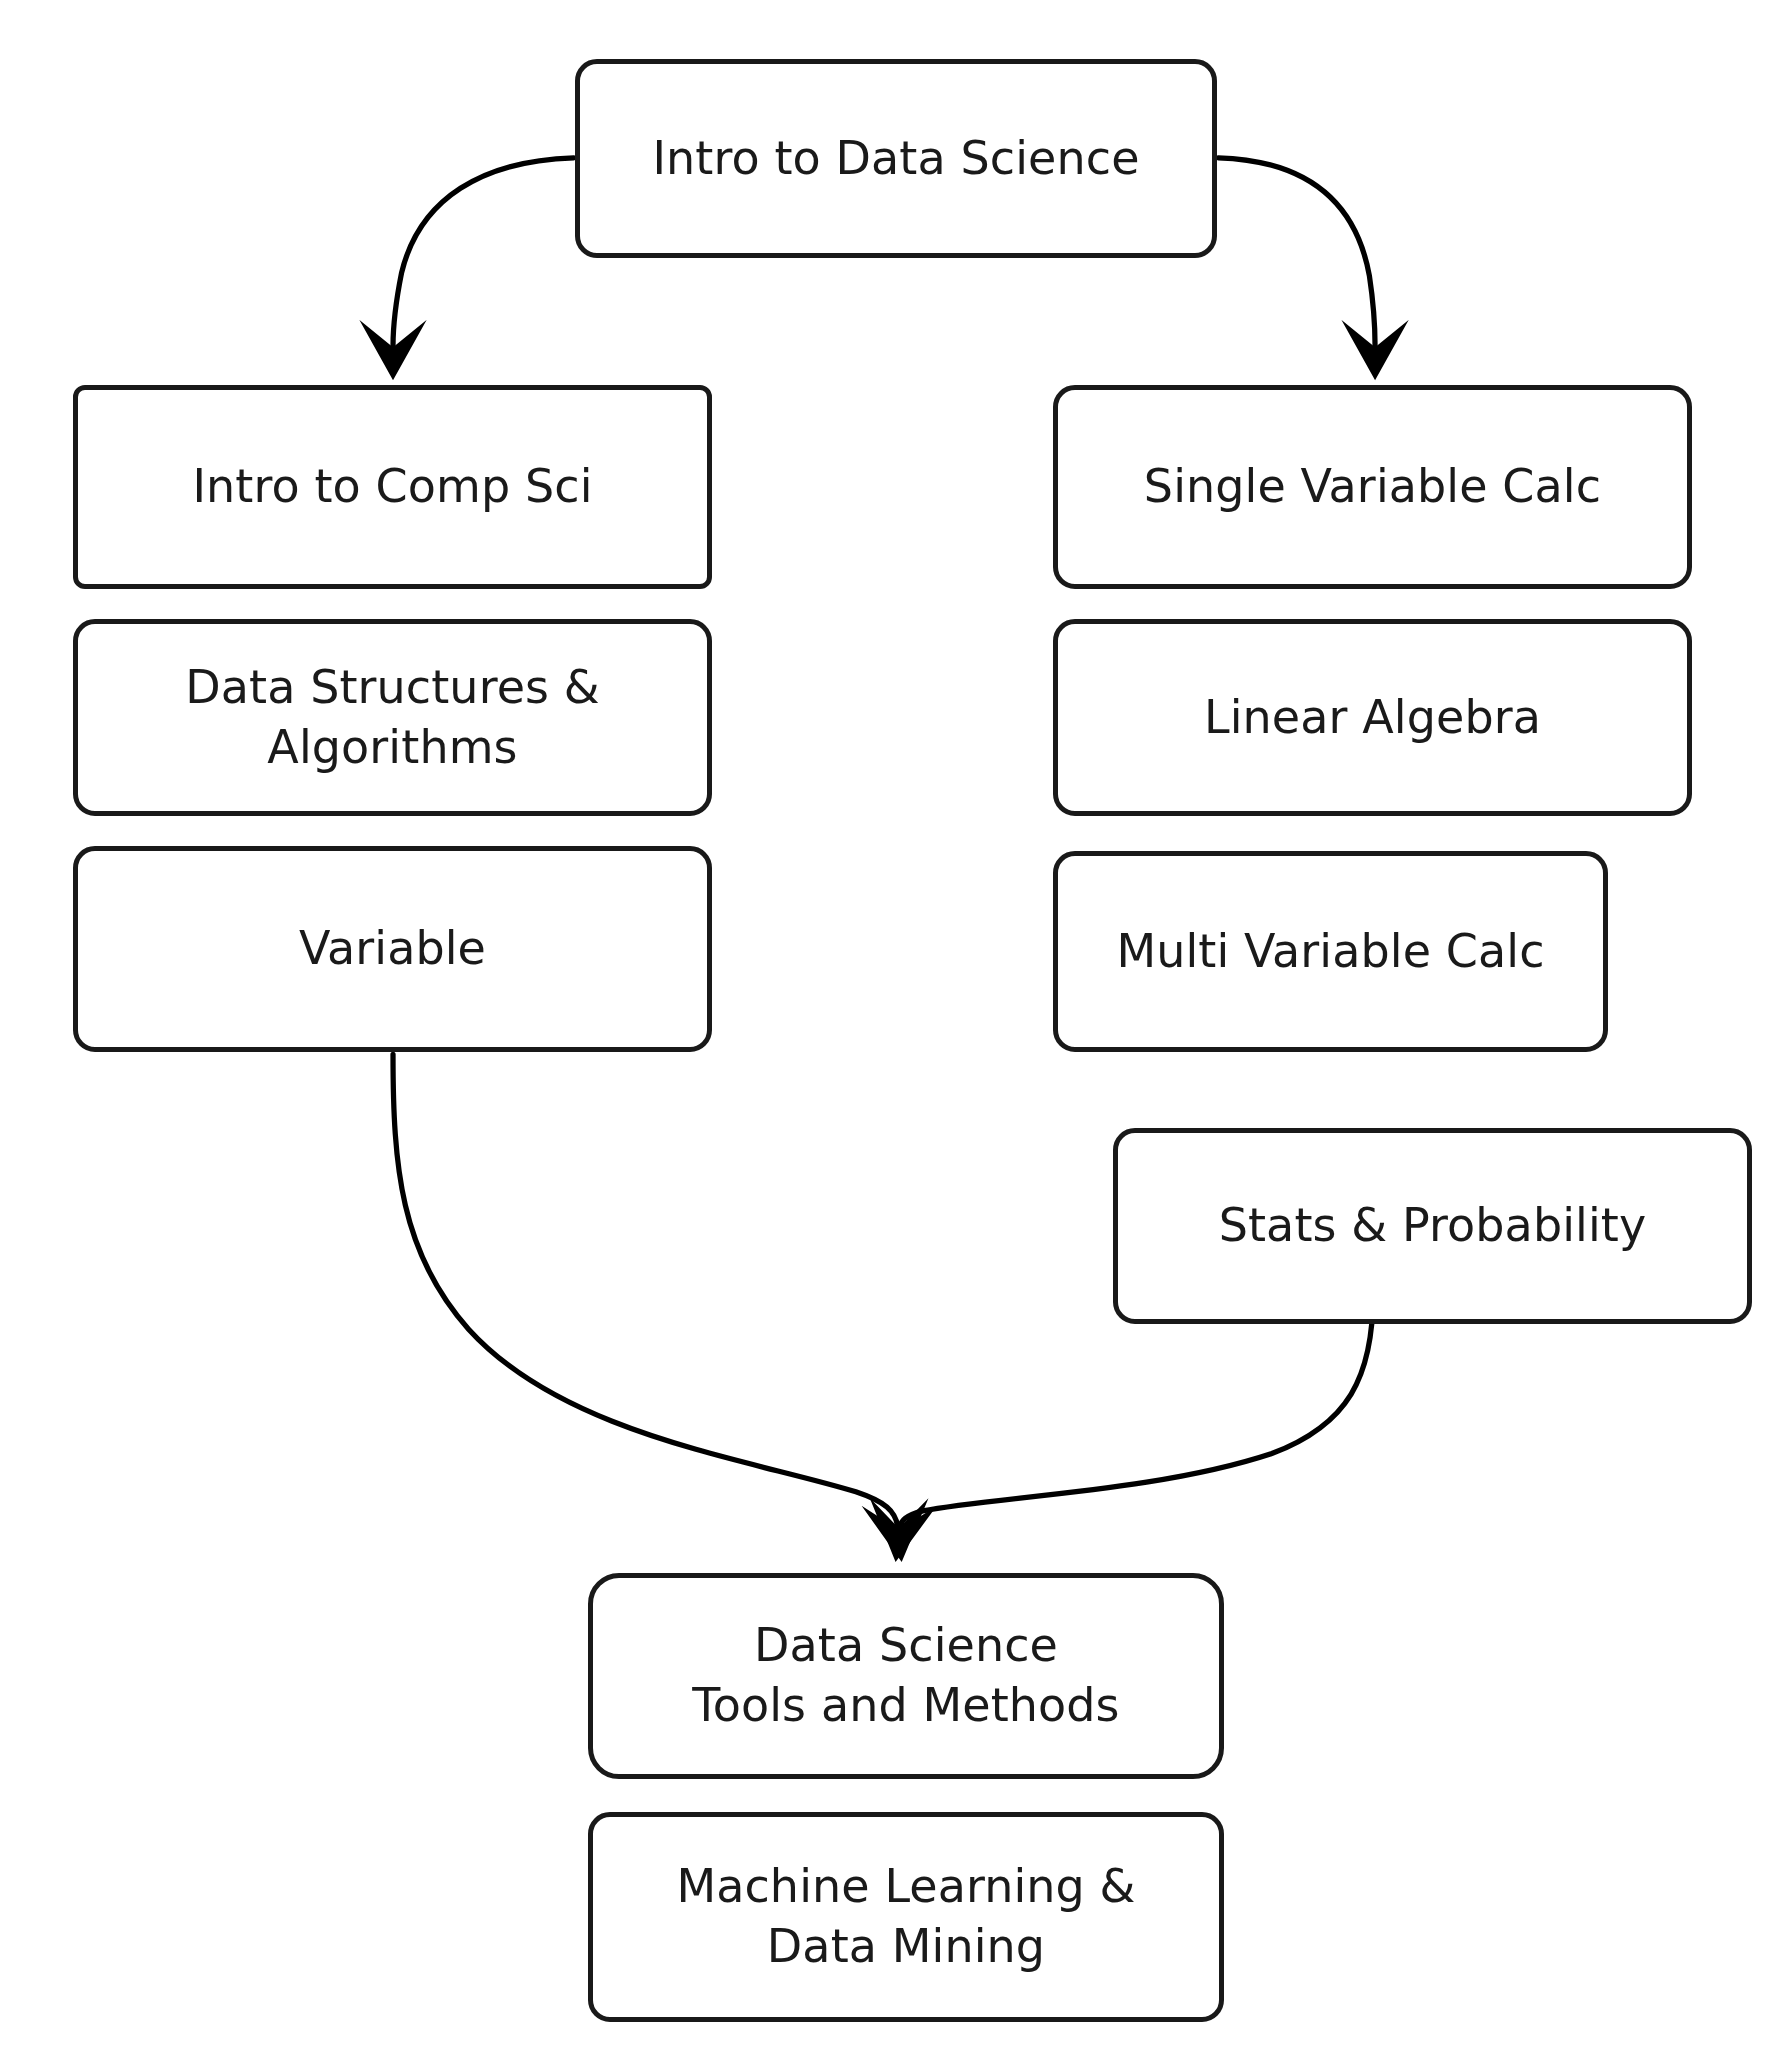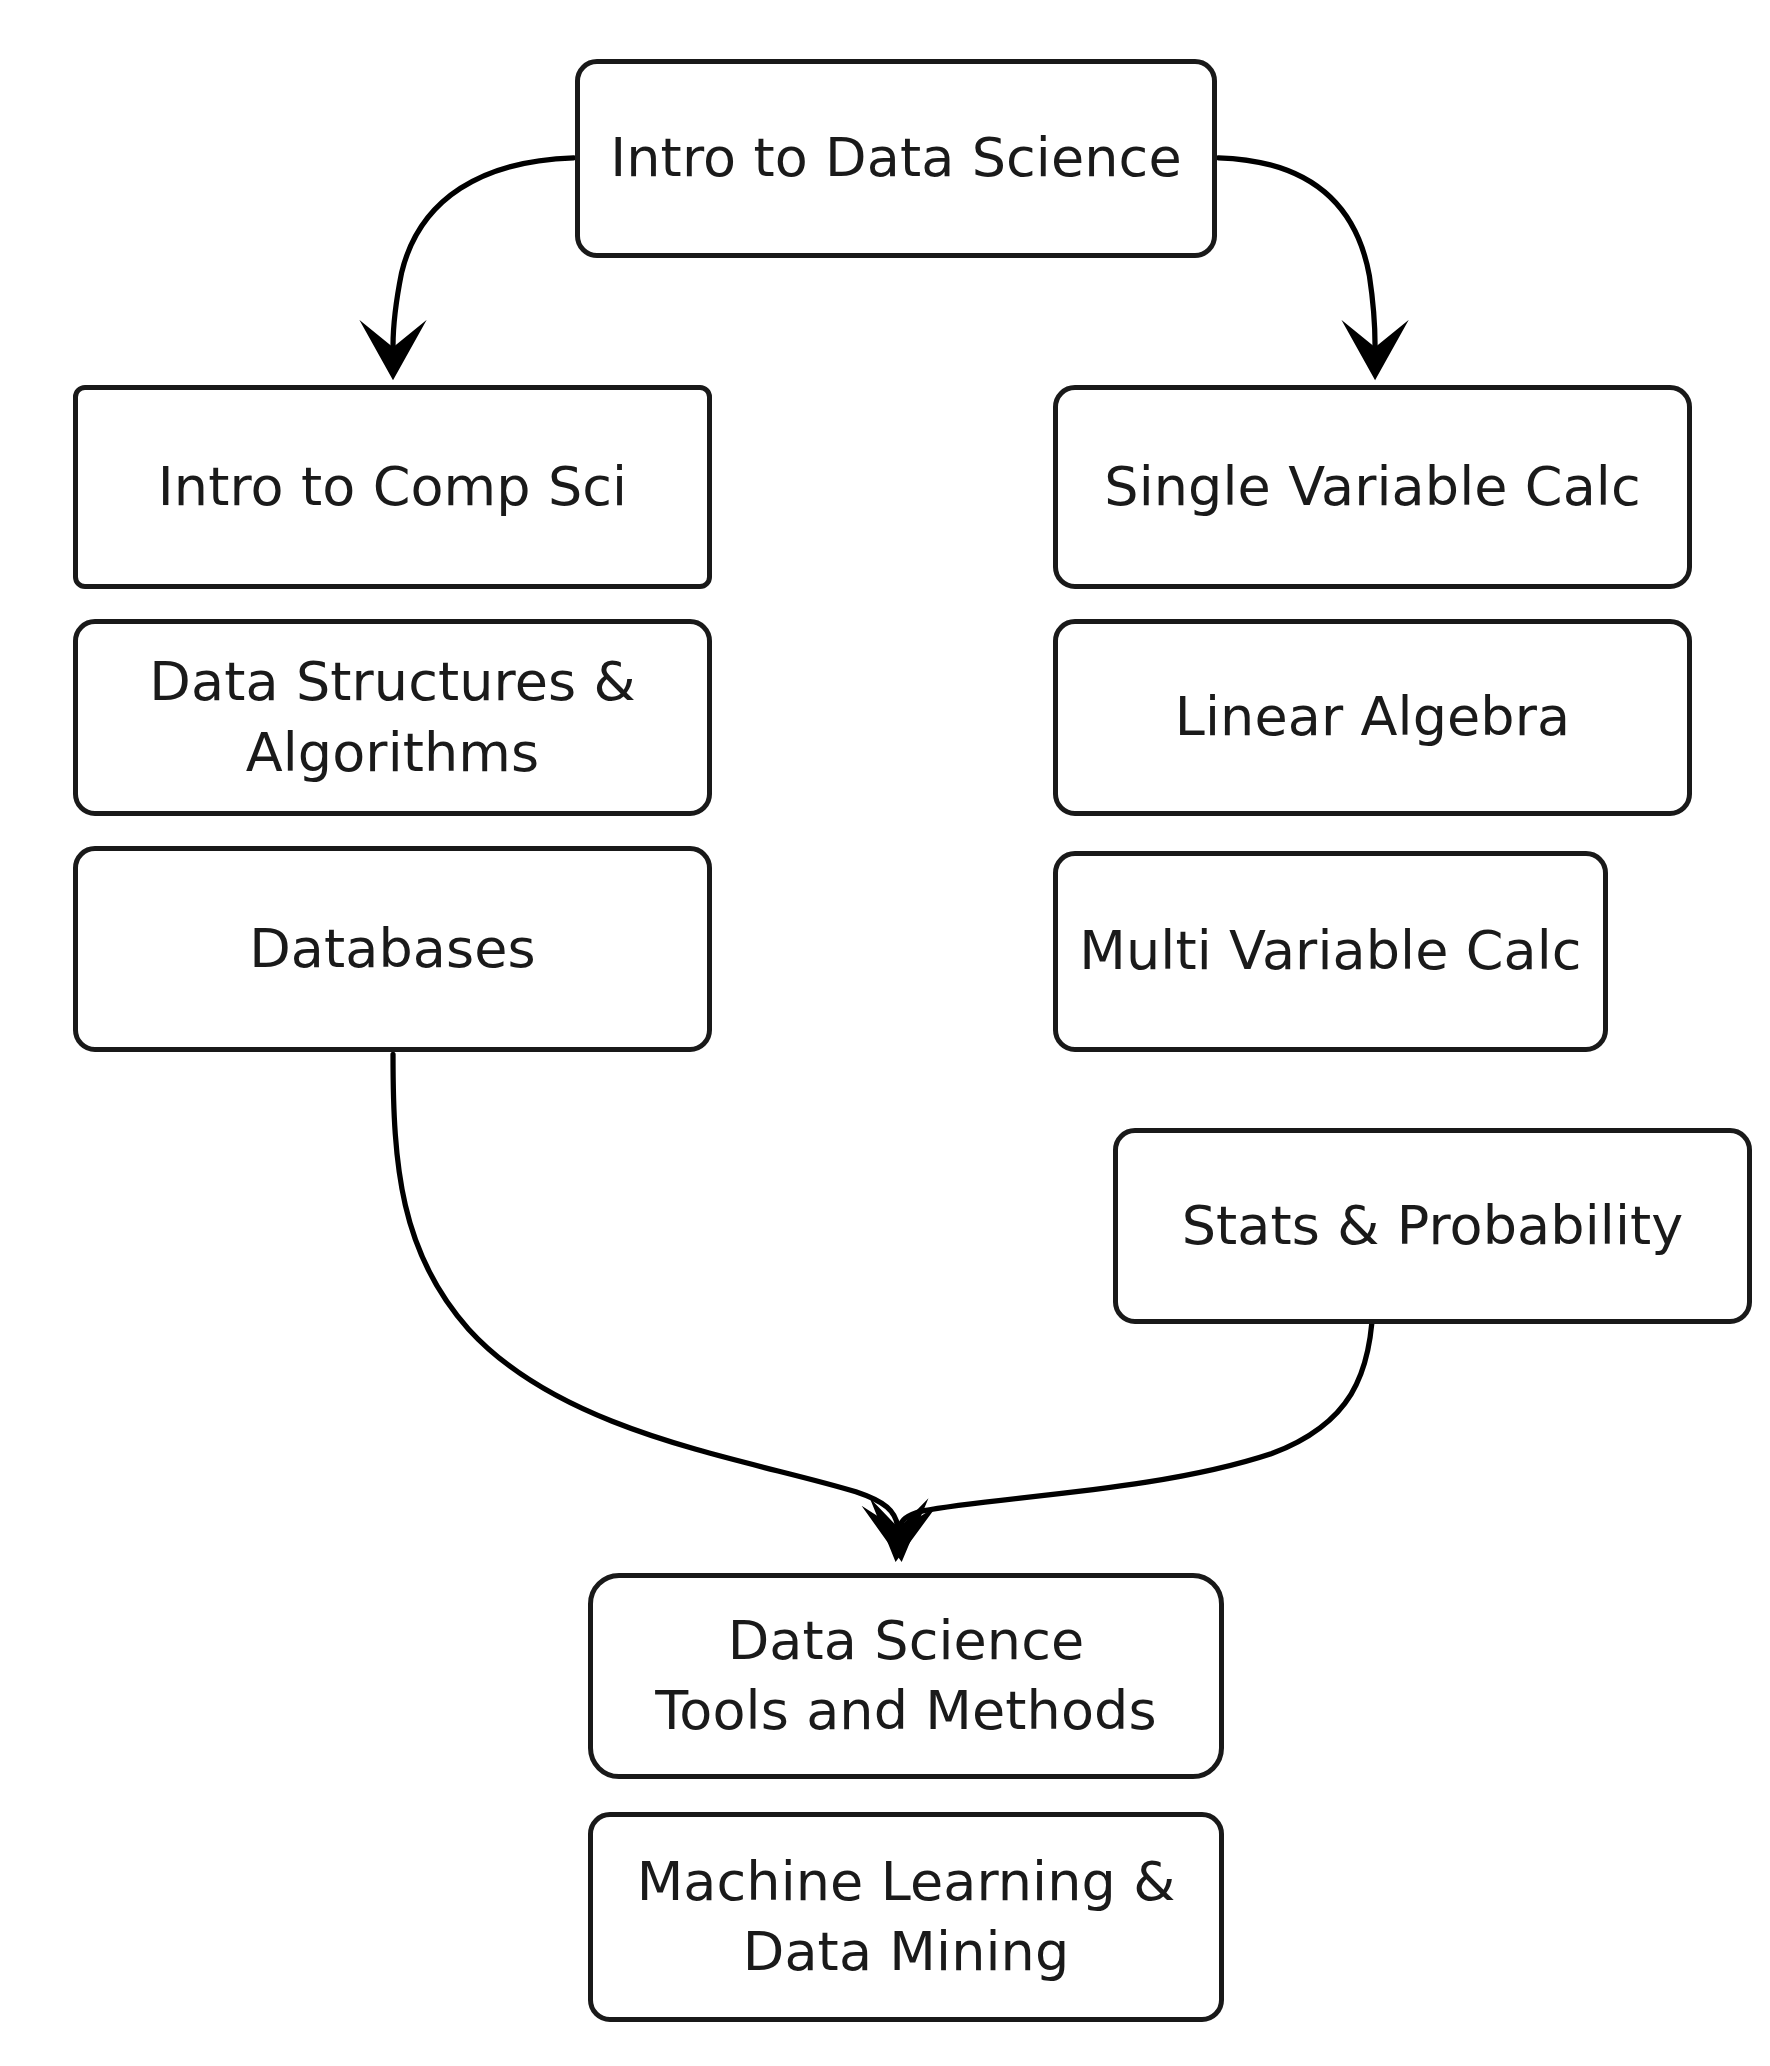--- a/index.html
+++ b/index.html
@@ -28,21 +28,21 @@
     position: absolute;
     box-sizing: border-box;
     background: #ffffff;
     border: 5.3px solid #191919;
     border-radius: 22px;
     display: flex;
     align-items: center;
     justify-content: center;
     text-align: center;
     color: #1a1a1a;
-    font-size: 54px;
+    font-size: 46px;
     line-height: 1.30;
     font-weight: 400;
     letter-spacing: 0.1px;
     padding: 0 13.4px;
     z-index: 2;
   }
   .node .label {
     white-space: pre-line;
     display: block;
   }
@@ -75,21 +75,21 @@
   <div class="node" style="left:73px; top:385px; width:639px; height:204px;border-radius:12px;">
     <span class="label">Intro to Comp Sci</span>
   </div>
 
   <div class="node" style="left:73px; top:619px; width:639px; height:197px;">
     <span class="label">Data Structures &amp;
 Algorithms</span>
   </div>
 
   <div class="node" style="left:73px; top:846px; width:639px; height:206px;">
-    <span class="label">Databases</span>
+    <span class="label">Variable</span>
   </div>
 
   <div class="node" style="left:1053px; top:385px; width:639px; height:204px;">
     <span class="label">Single Variable Calc</span>
   </div>
 
   <div class="node" style="left:1053px; top:619px; width:639px; height:197px;">
     <span class="label">Linear Algebra</span>
   </div>
 

